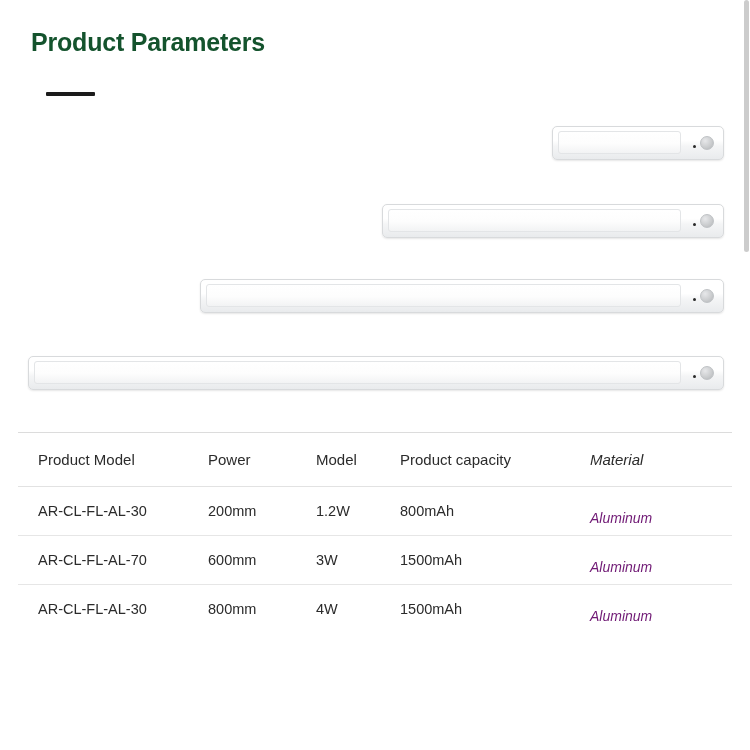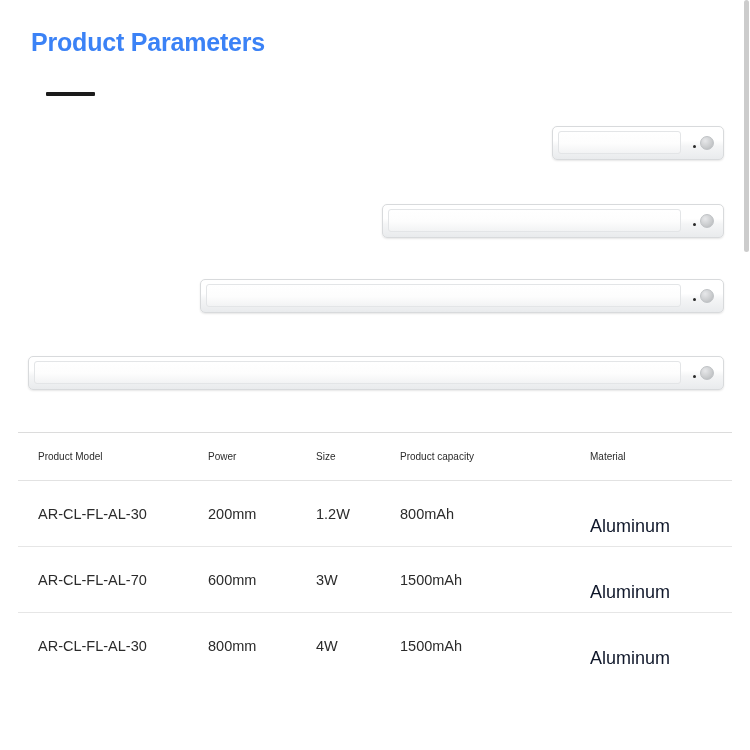--- a/index.html
+++ b/index.html
@@ -24,21 +24,21 @@
   }
 
   
   .title {
     position: absolute;
     left: 31px;
     top: 28px;
     font-size: 25px;
     font-weight: bold;
     letter-spacing: -0.2px;
-    color: #3b82f6;
+    color: #14532d;
   }
   .title-rule {
     position: absolute;
     left: 46px;
     top: 92px;
     width: 49px;
     height: 4px;
     background: #1b1b1b;
     border-radius: 1px;
   }
@@ -111,49 +111,48 @@
     top: 432px;
     width: 714px;
   }
   table {
     width: 100%;
     border-collapse: collapse;
     font-size: 14.5px;
   }
   thead th {
     font-weight: normal;
-    font-size: 10px;
+    font-size: 15px;
     color: #2b2b2b;
     text-align: left;
     padding: 18px 0 18px 0;
     border-top: 1px solid #dcdcdc;
     border-bottom: 1px solid #e2e2e2;
   }
   tbody td {
     padding: 16px 0 16px 0;
     border-bottom: 1px solid #e6e6e6;
     color: #2b2b2b;
     font-size: 14.5px;
     vertical-align: middle;
   }
   tbody tr:last-child td { border-bottom: none; }
 
   .col-model { width: 190px; padding-left: 20px !important; }
   .col-size { width: 108px; }
   .col-power { width: 84px; }
   .col-batt { width: 190px; }
-  .col-mat { width: 142px; }
+  .col-mat { width: 142px; font-style: italic; }
 
   td.col-mat, th.col-mat { }
   .mat-text {
     display: inline-block;
-    font-size: 18px;
-    color: #0f172a;
+    font-size: 14px;
+    color: #701a75;
     transform: translateY(7px);
-    margin-top: 12px;
   }
   th.col-mat { padding-left: 0; }
 
   .scrollbar {
     position: absolute;
     right: 1px;
     top: 0;
     width: 5px;
     height: 750px;
     background: transparent;
@@ -215,21 +214,21 @@
     </div>
 
   </div>
 
   <div class="table-wrap">
     <table>
       <thead>
         <tr>
           <th class="col-model">Product Model</th>
           <th class="col-size">Power</th>
-          <th class="col-power">Size</th>
+          <th class="col-power">Model</th>
           <th class="col-batt">Product capacity</th>
           <th class="col-mat">Material</th>
         </tr>
       </thead>
       <tbody>
         <tr>
           <td class="col-model">AR-CL-FL-AL-30</td>
           <td class="col-size">200mm</td>
           <td class="col-power">1.2W</td>
           <td class="col-batt">800mAh</td>

